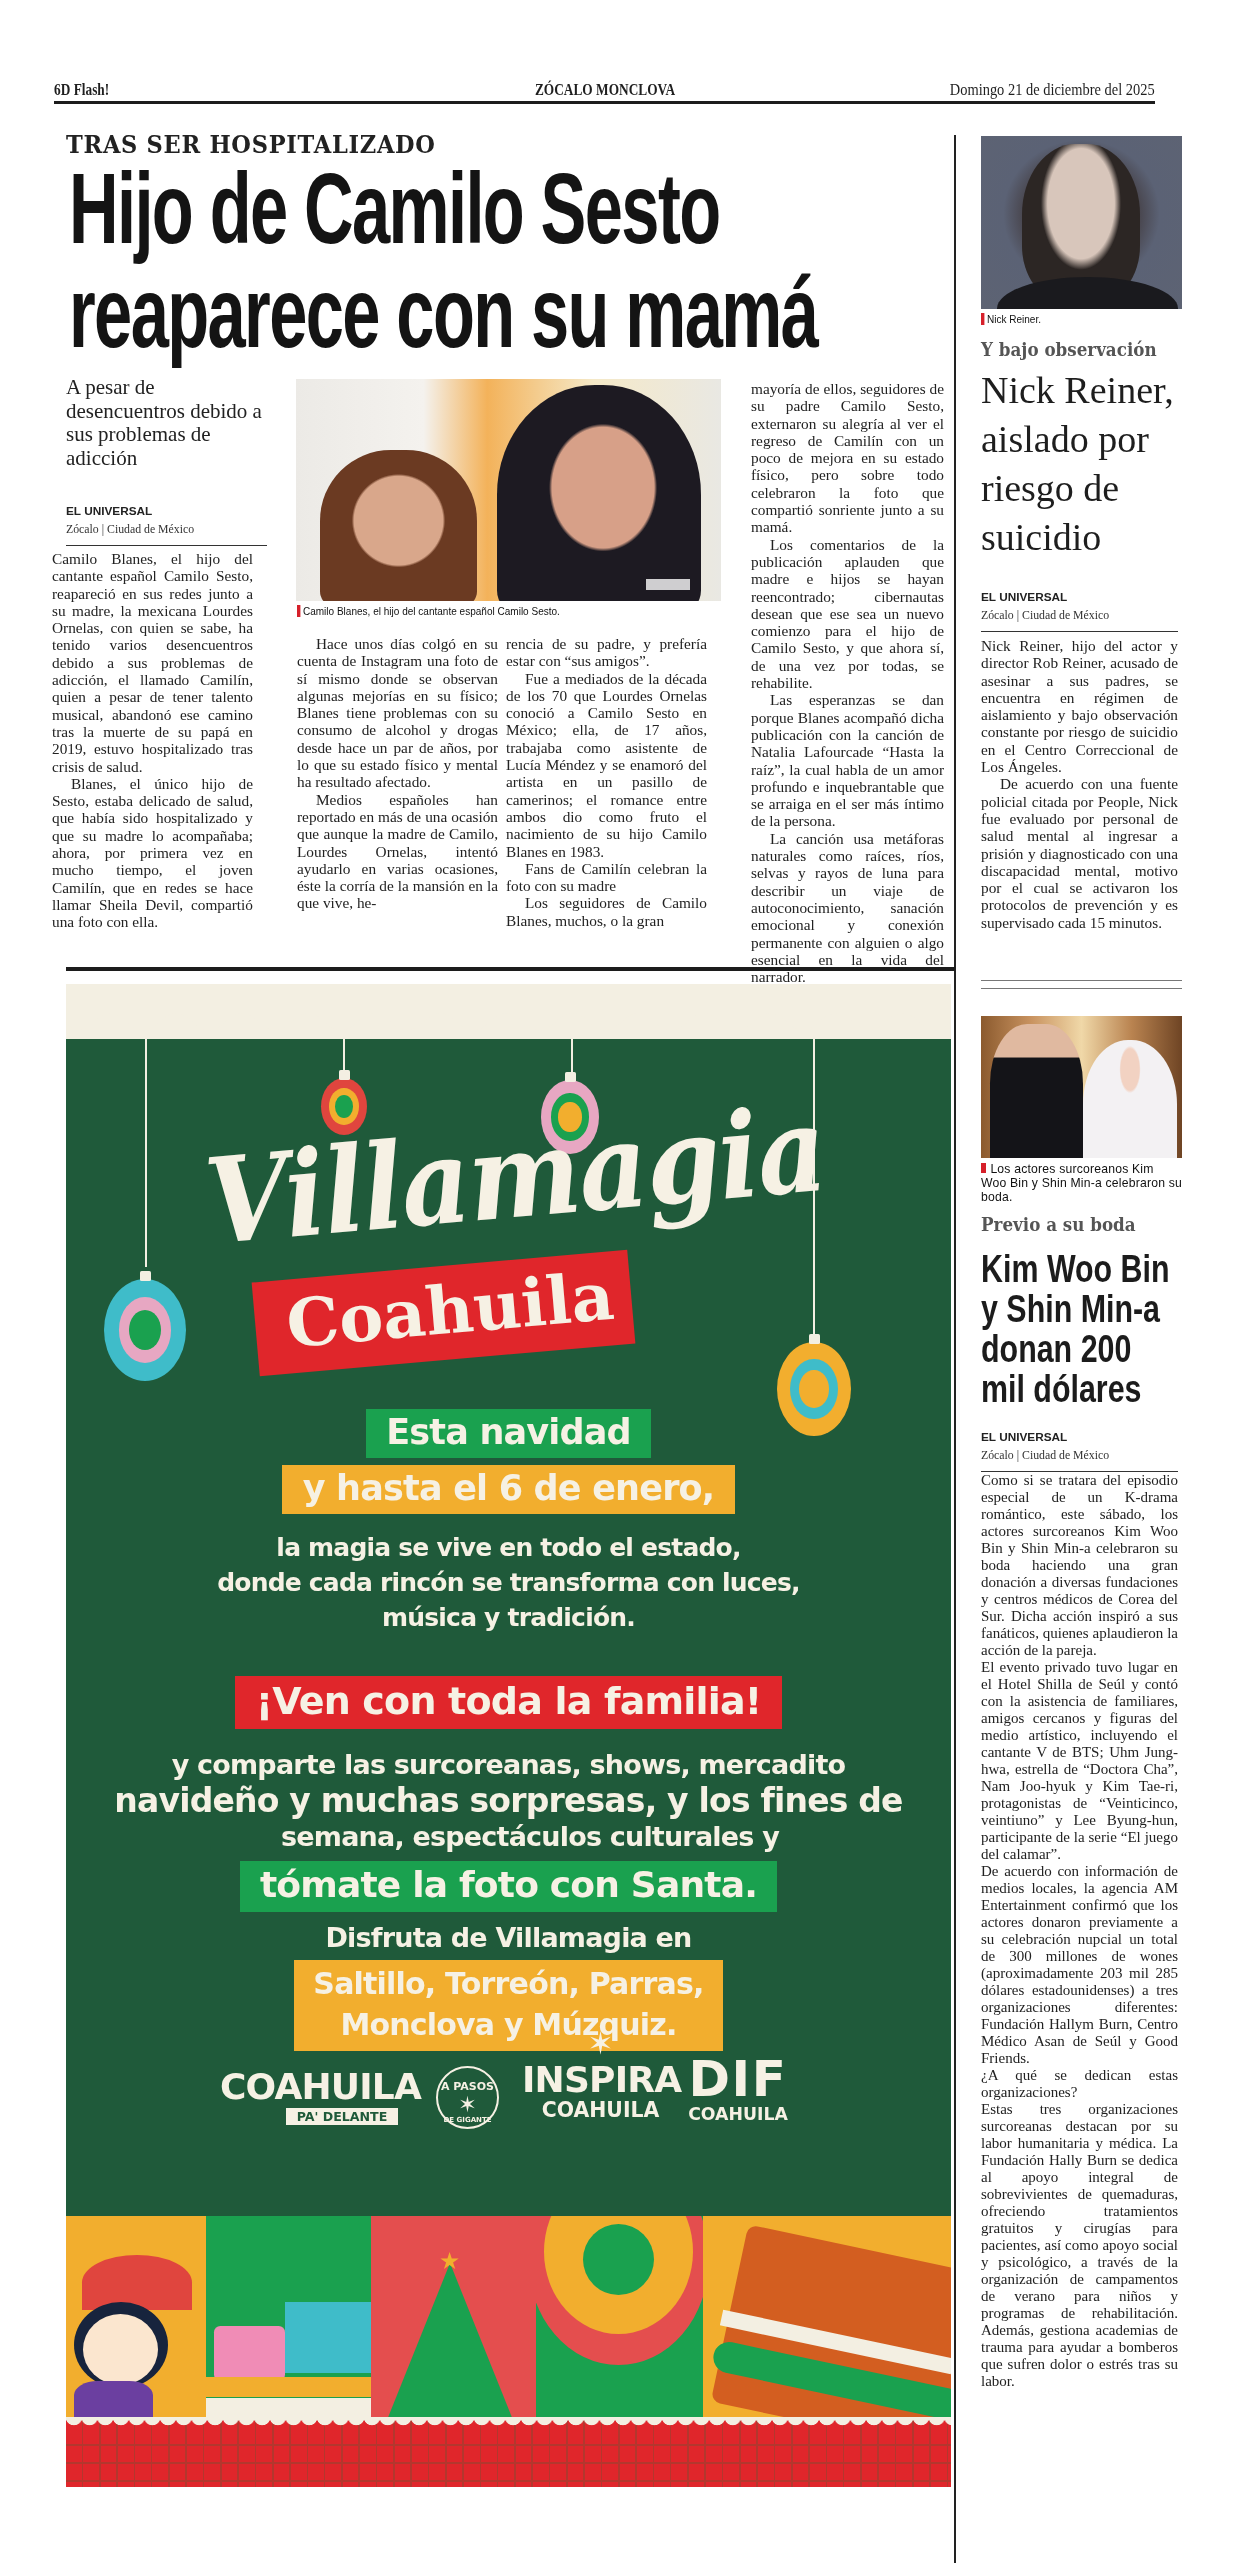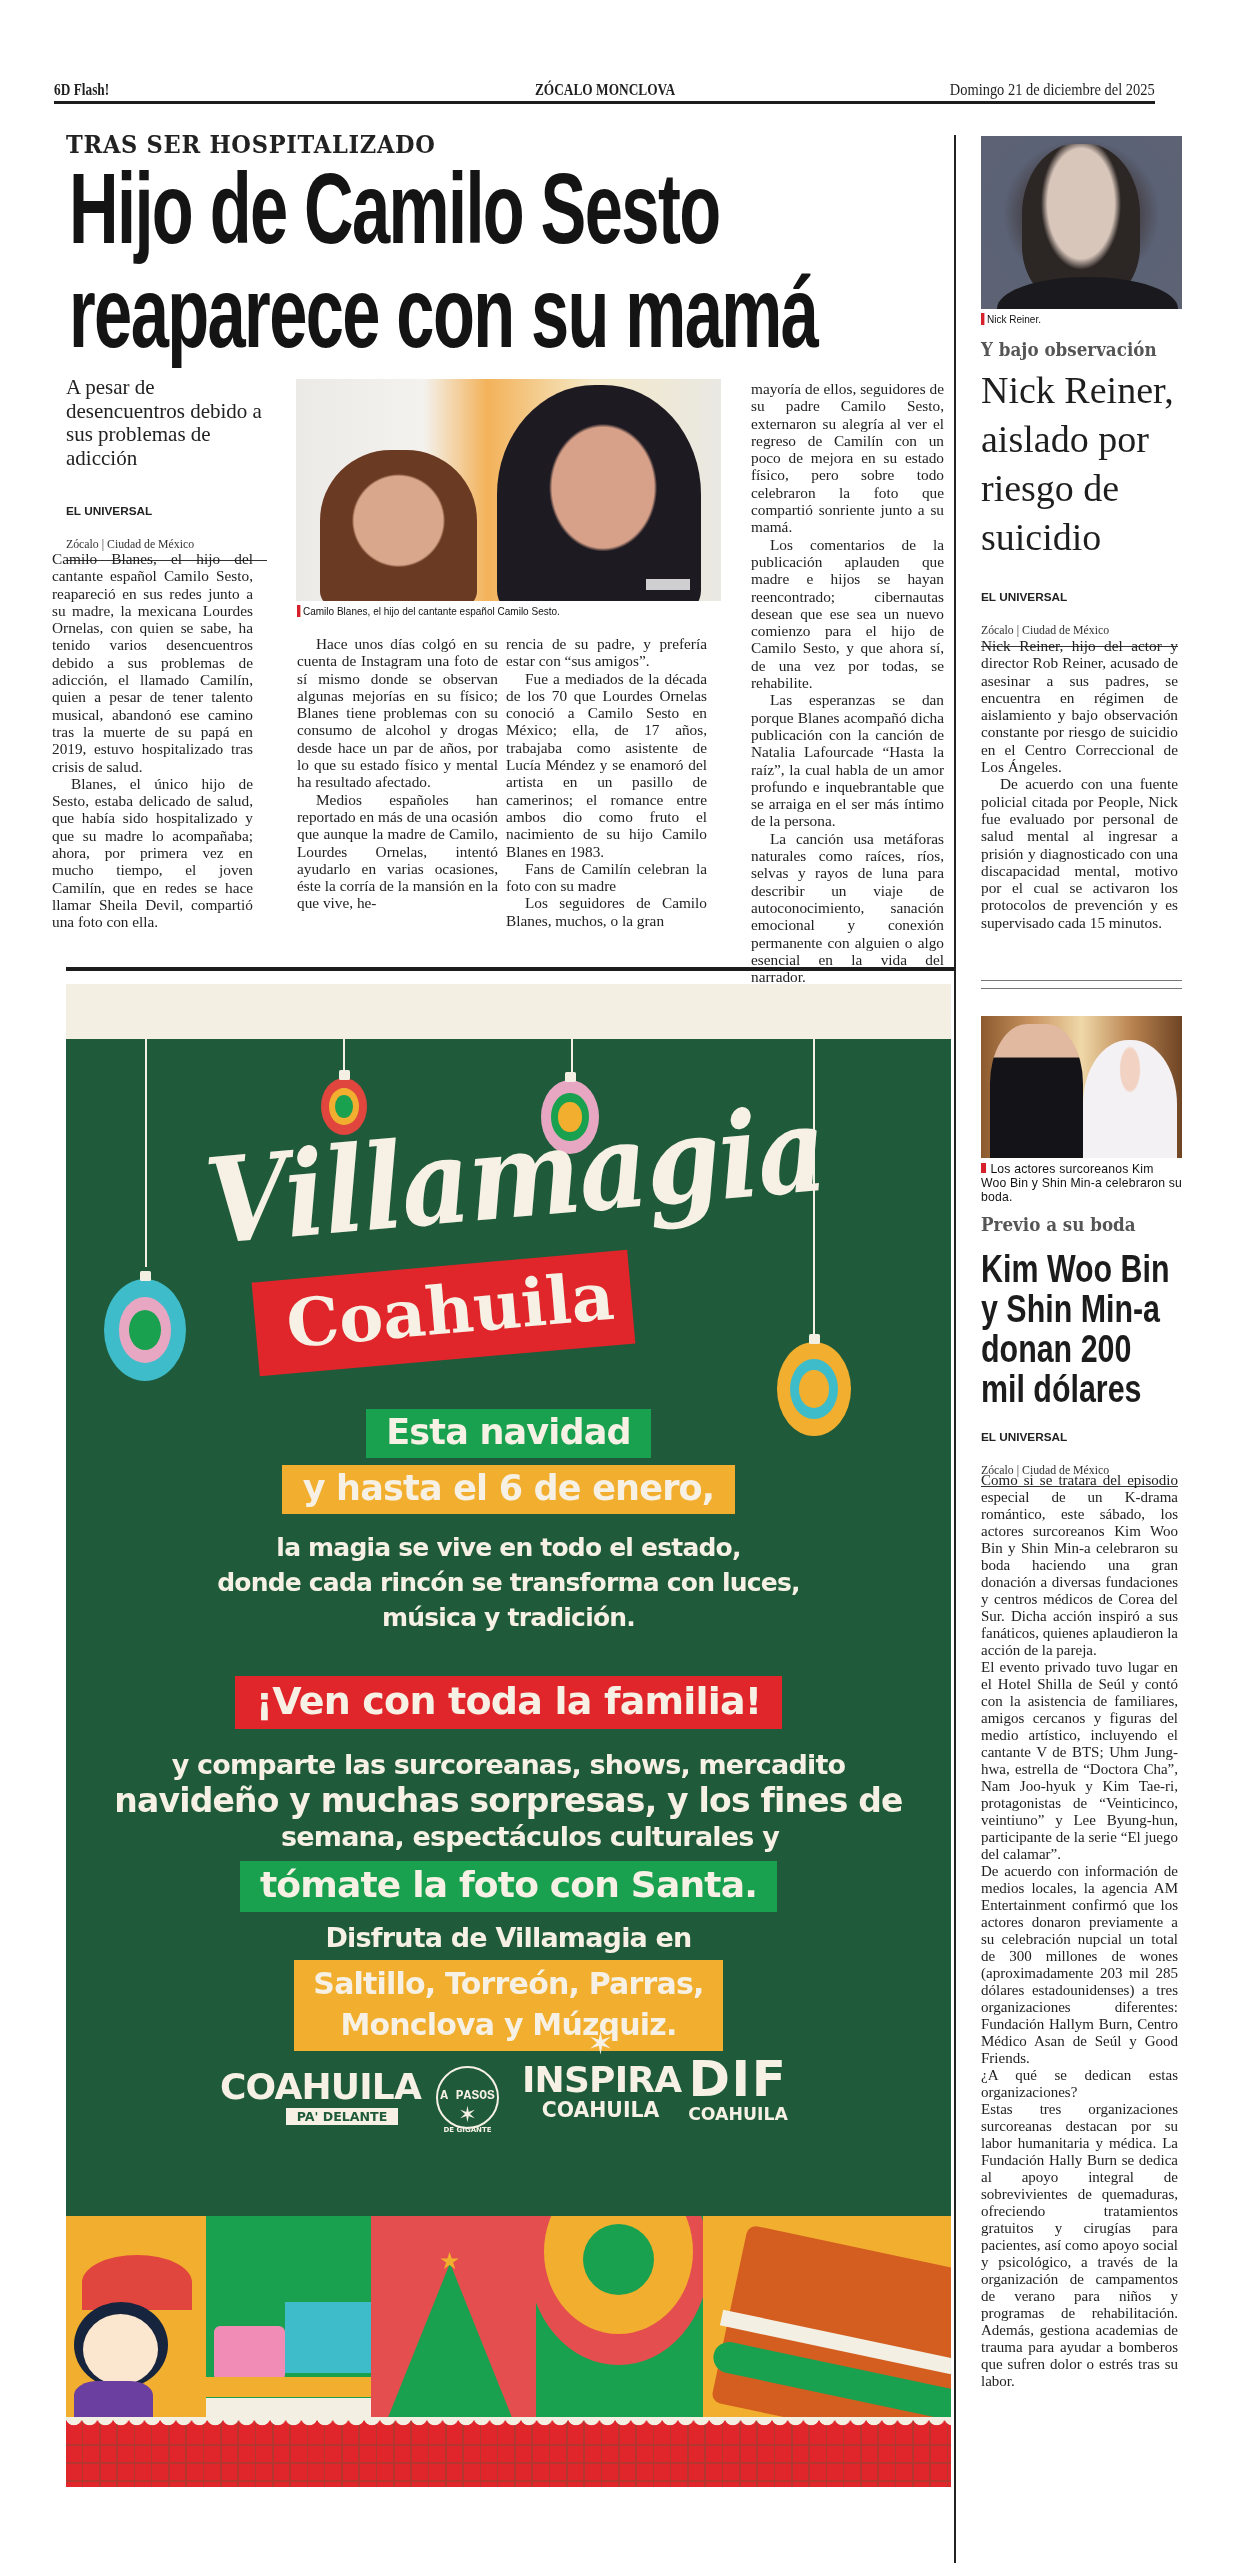--- a/index.html
+++ b/index.html
@@ -16,21 +16,21 @@
   .folio .right { right: 0; transform: scaleX(.92); transform-origin: right; }
 
   
   .kicker { left: 66px; top: 130px; font-family: "DejaVu Serif", serif; font-weight: bold; font-size: 25px; letter-spacing: 0.8px; color: #222; transform: scaleX(.9); transform-origin: left; }
   .headline { left: 69px; top: 156px; width: 881px; font-family: "Liberation Sans", sans-serif; font-weight: bold; font-size: 101px; line-height: 104px; color: #141414; letter-spacing: -2.4px; transform: scaleX(.68); transform-origin: left top; white-space: nowrap; }
   .vrule { left: 954px; top: 135px; width: 1.6px; height: 841px; background: #222; }
   .vrule2 { left: 954px; top: 975px; width: 1.6px; height: 1588px; background: #222; }
 
   .deck { left: 66px; top: 376px; width: 204px; font-family: "Liberation Serif", serif; font-size: 21px; line-height: 23.6px; color: #222; }
   .byline-org { font-family: "Liberation Sans", sans-serif; font-weight: bold; font-size: 11.8px; color: #222; }
-  .byline-loc { font-family: "Liberation Serif", serif; font-size: 11.8px; color: #333; margin-top: 19px; }
+  .byline-loc { font-family: "Liberation Serif", serif; font-size: 11.8px; color: #333; margin-top: 4px; }
   .byline-rule { height: 1.6px; background: #333; margin-top: 7.9px; }
   .byline1 { left: 66px; top: 504px; width: 201px; }
 
   .body-text { font-family: "Liberation Serif", serif; font-size: 15.3px; line-height: 17.3px; color: #222; text-align: justify; hyphens: manual; }
   .body-text p { text-indent: 0; }
   .body-text p.ind { text-indent: 19px; }
 
   .col1 { left: 52px; top: 550px; width: 201px; }
   .col2 { left: 297px; top: 635px; width: 201px; }
   .col3 { left: 506px; top: 635px; width: 201px; }
@@ -255,21 +255,21 @@
       <div style="font-size:30px;line-height:41px;letter-spacing:-0.8px;">Monclova y Múzquiz.</div>
     </div>
   </div>
 
   <div class="logos">
     <div class="logo" style="left:154px;top:23.6px;width:197px;">
       <div style="font-size:36px;letter-spacing:-0.8px;">COAHUILA</div>
       <div style="display:inline-block;background:#f6f1e4;color:#1f5a3a;font-size:12.6px;padding:0.8px 11px;margin-top:1.6px;margin-left:47px;">PA' DELANTE</div>
     </div>
     <div class="logo" style="left:370px;top:23.6px;width:63px;height:63px;border:2.4px solid #f6f1e4;border-radius:50%;">
-      <div style="font-size:13px;margin-top:20px;font-family:Liberation Mono, monospace;">A PASOS</div>
+      <div style="font-size:11px;margin-top:12px;">A PASOS</div>
       <div style="font-size:22px;line-height:23.6px;">✶</div>
       <div style="font-size:7px;">DE GIGANTE</div>
     </div>
     <div class="logo" style="left:456px;top:-15.7px;width:157px;">
       <div style="font-size:31px;line-height:35px;">✶</div>
       <div style="font-size:36px;line-height:38px;letter-spacing:-0.8px;">INSPIRA</div>
       <div style="font-size:20.4px;line-height:22px;">COAHUILA</div>
     </div>
     <div class="logo" style="left:617px;top:11px;width:110px;">
       <div style="font-size:50px;line-height:52px;letter-spacing:1.6px;">DIF</div>

